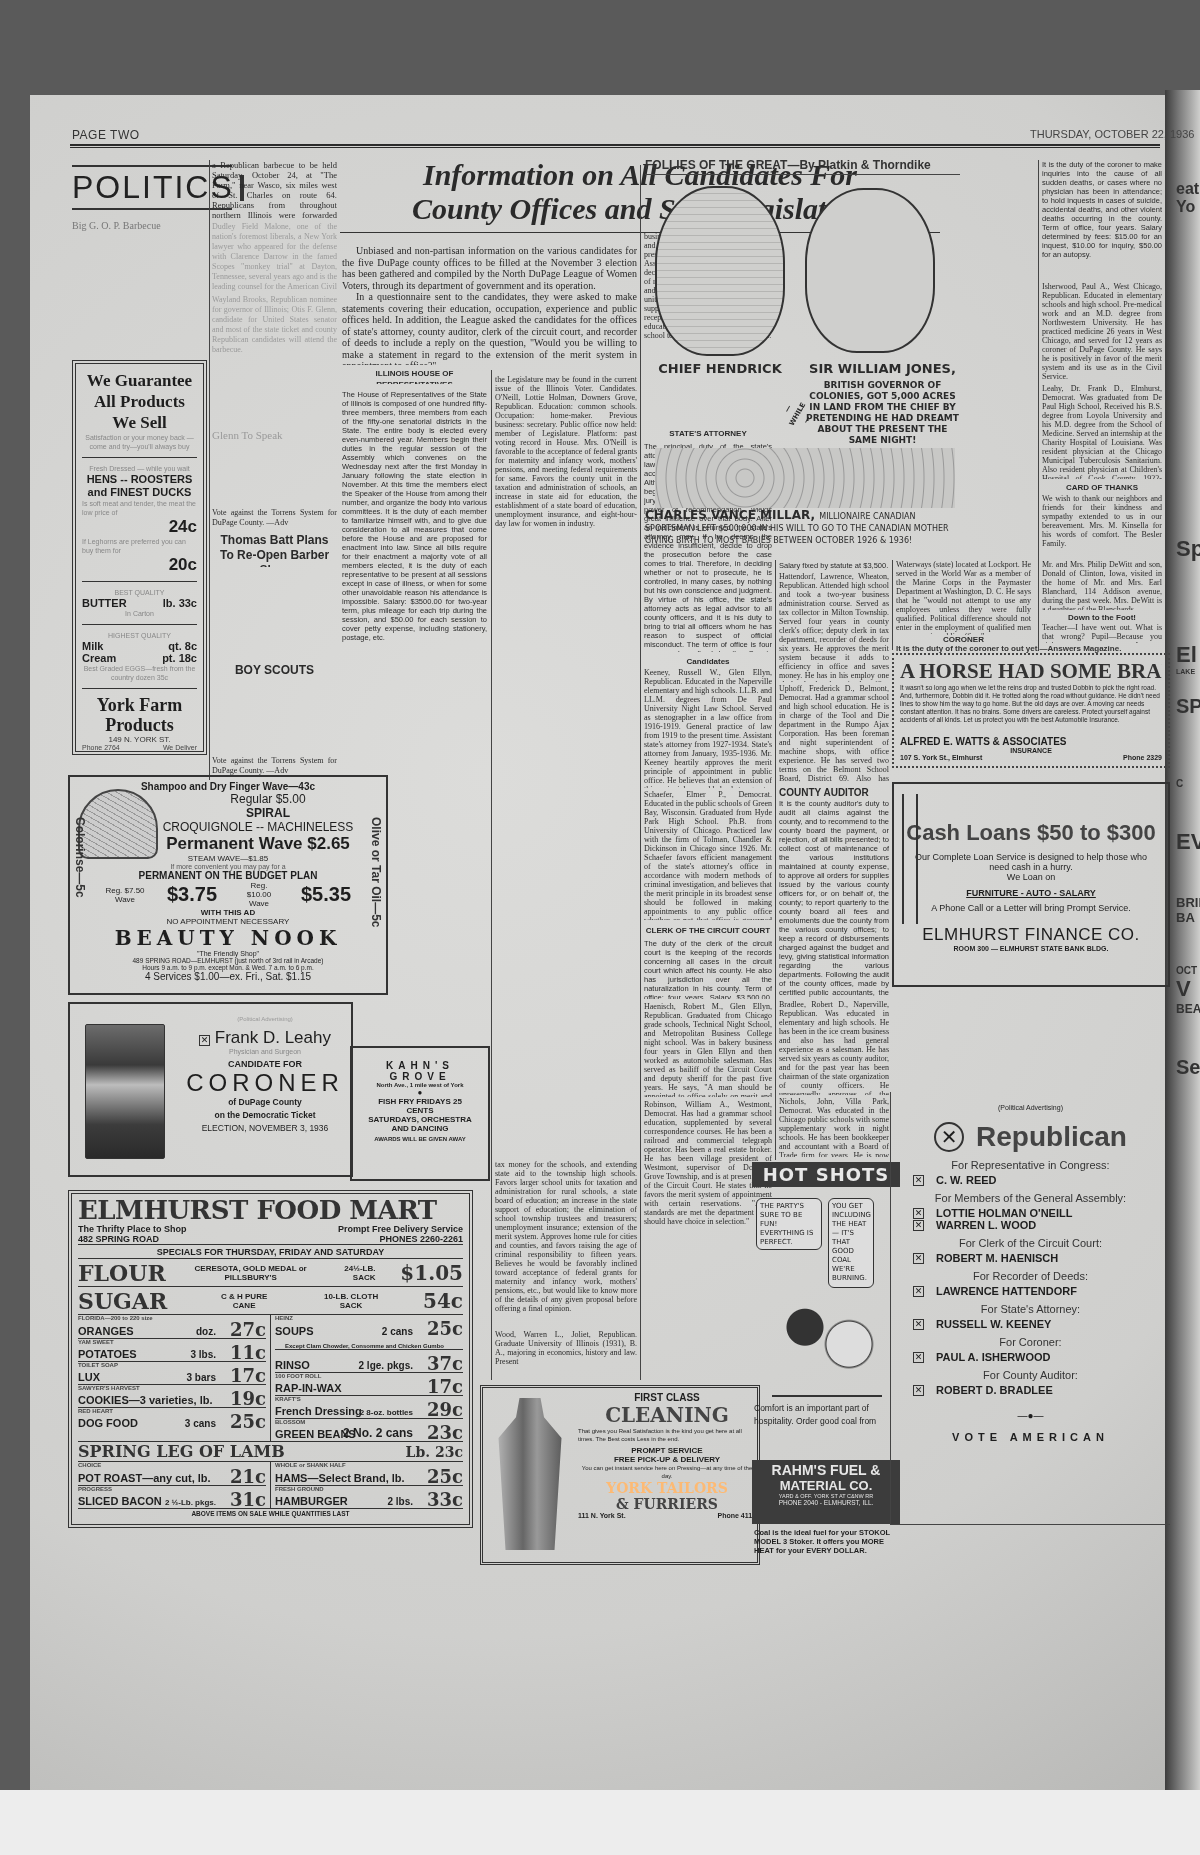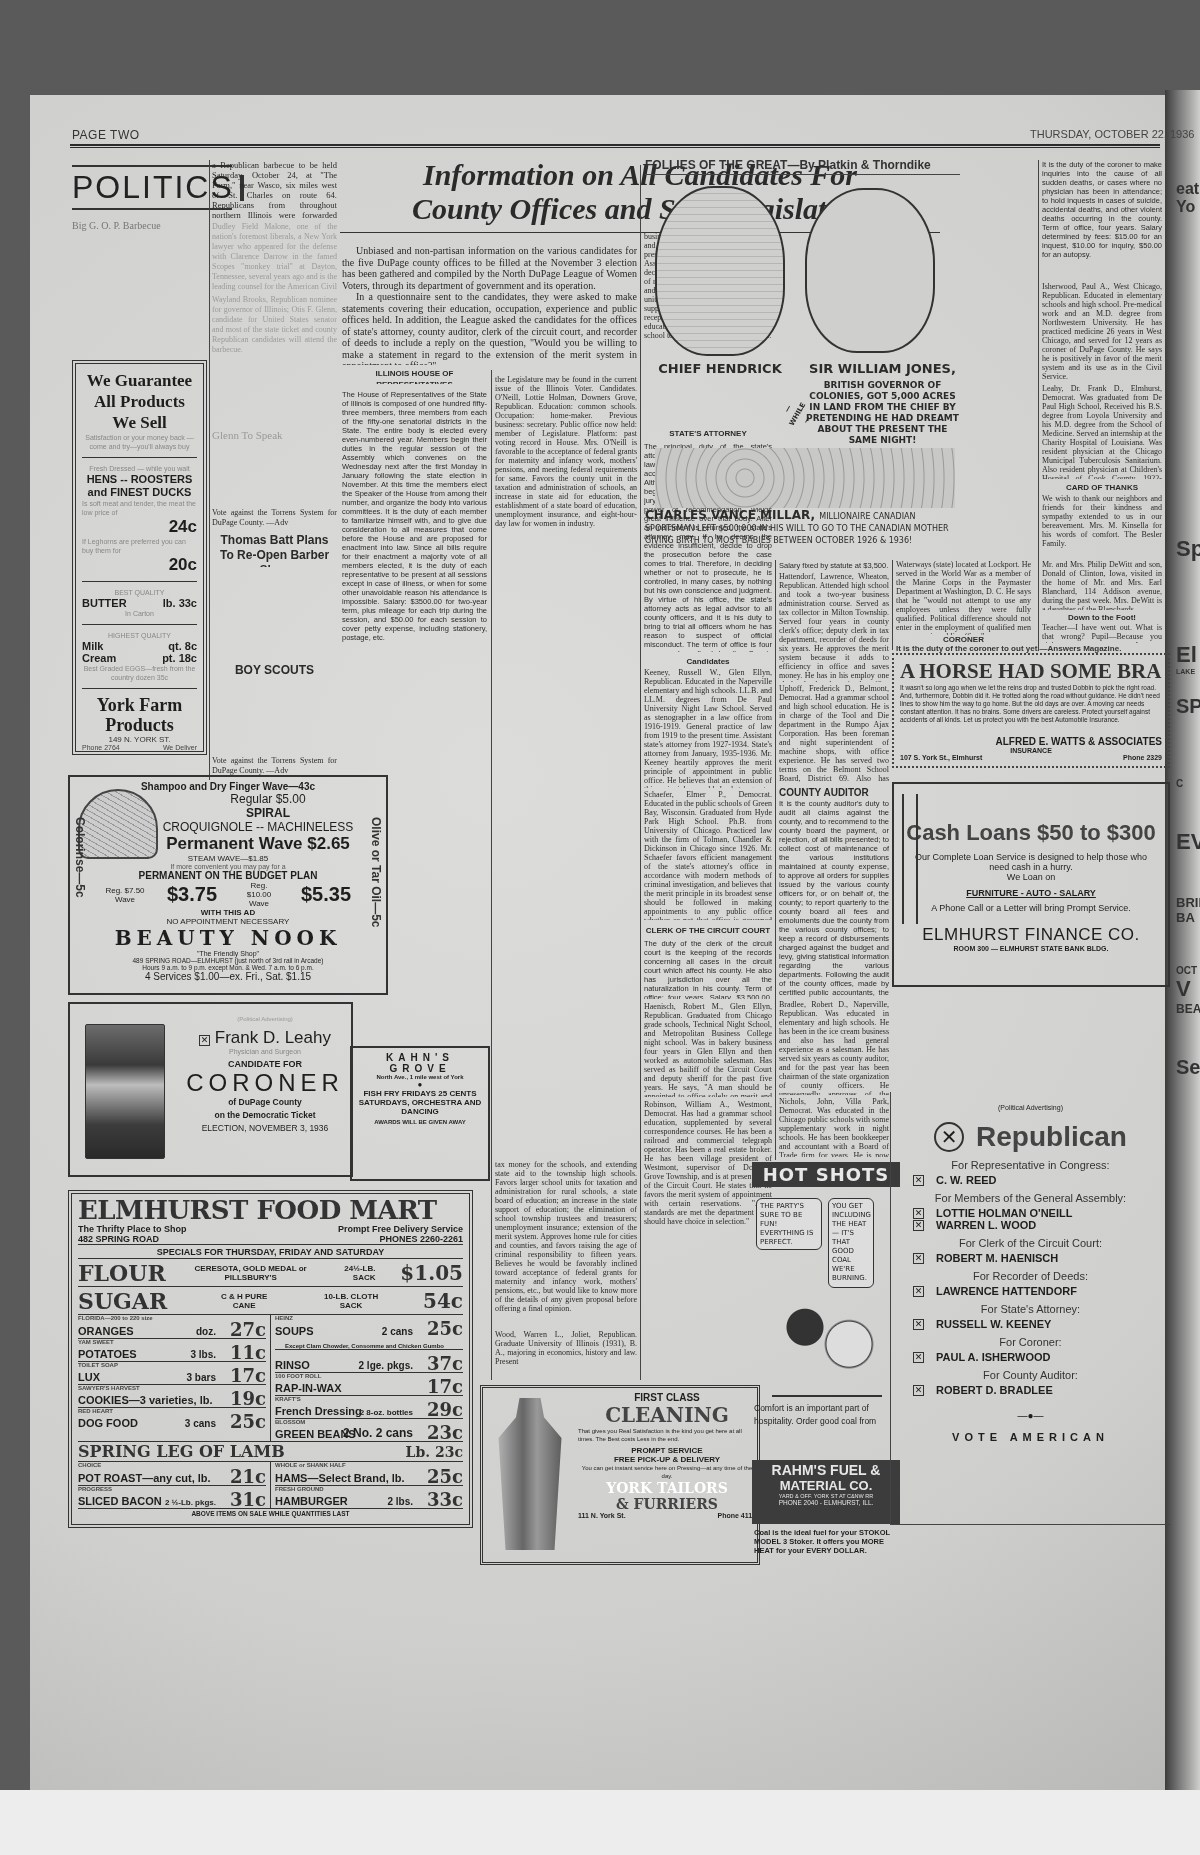--- a/index.html
+++ b/index.html
@@ -22,21 +22,21 @@
 .ad-guar .big{font-family:"Liberation Serif",serif;font-size:17px;line-height:21px;font-weight:bold}
 .ad-guar .small{font-size:7px;color:#888;line-height:9px}
 .ad-guar .mid{font-size:11px;font-weight:bold;line-height:13px}
 .ad-guar .price{font-size:17px;font-weight:bold;text-align:right}
 .ad-guar .sep{border-top:1.5px solid #333;margin:6px 0}
 .ad-guar .row{display:flex;justify-content:space-between;font-size:11px;font-weight:bold}
 .ad-guar .york{font-family:"Liberation Serif",serif;font-size:18px;font-weight:bold;line-height:20px}
 .beauty{left:68px;top:775px;width:320px;height:220px;border:2px solid #333;padding:4px 24px;text-align:center;font-family:"Liberation Sans",sans-serif}
 .beauty .lady{position:absolute;left:8px;top:12px;width:80px;height:70px;border-radius:40px 40px 10px 10px;border:2px solid #444;background:repeating-linear-gradient(30deg,#ccc 0,#ccc 4px,#999 4px,#999 5px)}
 .beauty .side{position:absolute;top:40px;writing-mode:vertical-rl;font-size:12px;font-weight:bold;color:#333}
-.kahn{left:350px;top:1046px;width:140px;height:135px;border:2px solid #333;text-align:center;font-family:"Liberation Sans",sans-serif;padding:4px}
+.kahn{left:350px;top:1046px;width:140px;height:135px;border:2px solid #333;text-align:center;font-family:"Liberation Sans",sans-serif;padding:12px}
 .leahy{left:68px;top:1002px;width:285px;height:175px;border:2px solid #333}
 .leahy .photo{position:absolute;left:15px;top:20px;width:80px;height:135px;background:linear-gradient(180deg,#6c6c6c 0%,#3a3a3a 30%,#bdbdbd 45%,#3c3c3c 75%,#2a2a2a 100%);border:1px solid #333;border-radius:2px}
 .leahy .txt{position:absolute;left:110px;top:12px;width:170px;text-align:center;font-family:"Liberation Sans",sans-serif}
 .mart{left:68px;top:1190px;width:405px;height:338px;border:4px double #333;font-family:"Liberation Sans",sans-serif;padding:2px 6px}
 .mart .title{font-family:"DejaVu Serif",serif;font-weight:bold;font-size:26px;letter-spacing:-.5px;color:#333;line-height:28px}
 .mart .line{border-top:1.5px solid #333;display:flex;align-items:center;justify-content:space-between;font-weight:bold}
 .mart .heavy{font-family:"DejaVu Serif",serif;font-weight:bold;color:#333}
 .mart .grid{display:flex}
 .mart .half{flex:1;border-right:1.5px solid #333;padding-right:4px}
 .mart .half:last-child{border-right:none;padding-left:4px;padding-right:0}
@@ -388,21 +388,21 @@
 
 <div class="abs clean">
   <div class="fig"></div>
   <div class="txt">
     <div style="font-size:10px;font-weight:bold">FIRST CLASS</div>
     <div style="font-family:'DejaVu Serif',serif;font-size:20px;font-weight:bold;color:#444">CLEANING</div>
     <div style="font-size:6px;text-align:left;line-height:8px">That gives you Real Satisfaction is the kind you get here at all times. The Best costs Less in the end.</div>
     <div style="font-size:8px;font-weight:bold;margin-top:3px">PROMPT SERVICE</div>
     <div style="font-size:8px;font-weight:bold">FREE PICK-UP &amp; DELIVERY</div>
     <div style="font-size:6px;line-height:8px">You can get instant service here on Pressing—at any time of the day.</div>
-    <div style="font-family:'DejaVu Serif',serif;font-size:14px;font-weight:bold;color:#ffffff;line-height:16px">YORK TAILORS</div>
+    <div style="font-family:'DejaVu Serif',serif;font-size:14px;font-weight:bold;color:#fdba74;line-height:16px">YORK TAILORS</div>
     <div style="font-family:'DejaVu Serif',serif;font-size:14px;font-weight:bold;color:#444;line-height:16px">&amp; FURRIERS</div>
     <div style="display:flex;justify-content:space-between;font-size:7px;font-weight:bold">
         <span>111 N. York St.</span>
         <span>Phone 4113</span>
       </div>
   </div>
 </div>
 
 <div class="col" style="left:644px;top:1240px;width:0"></div>
 
@@ -417,21 +417,21 @@
     <div style="font-size:13px;font-weight:bold;line-height:15px">MATERIAL CO.</div>
     <div style="font-size:5.5px">YARD &amp; OFF. YORK ST AT C&amp;NW RR</div>
     <div style="font-size:6.5px">PHONE 2040 - ELMHURST, ILL.</div>
   </div>
   <div style="position:absolute;top:366px;left:2px;width:144px;font-size:7.5px;font-weight:bold;line-height:9px">Coal is the ideal fuel for your STOKOL MODEL 3 Stoker. It offers you MORE HEAT for your EVERY DOLLAR.</div>
 </div>
 
 <div class="abs horse">
   <div style="font-family:'Liberation Serif',serif;font-size:21px;font-weight:bold;color:#333;white-space:nowrap;overflow:hidden">A HORSE HAD SOME BRAINS</div>
   <div style="font-size:6.5px;line-height:8px;height:52px;overflow:hidden">It wasn't so long ago when we let the reins drop and trusted Dobbin to pick the right road. And, furthermore, Dobbin did it. He trotted along the road without guidance. He didn't need lines to show him the way to go home. But the old days are over. A moving car needs constant attention. It has no brains. Some drivers are careless. Protect yourself against accidents of all kinds. Let us protect you with the best Automobile Insurance.</div>
-  <div style="font-size:10px;font-weight:bold;text-align:right">ALFRED E. WATTS &amp; ASSOCIATES</div>
+  <div style="font-size:10px;font-weight:bold;text-align:left">ALFRED E. WATTS &amp; ASSOCIATES</div>
   <div style="font-size:7px;font-weight:bold;text-align:center">INSURANCE</div>
   <div style="display:flex;justify-content:space-between;font-size:7px;font-weight:bold">
       <span>107 S. York St., Elmhurst</span>
       <span>Phone 2329</span>
     </div>
 </div>
 
 <div class="abs loan">
   <div style="position:absolute;left:8px;top:10px;width:16px;height:130px;border-left:2px solid #333;border-right:2px solid #333"></div>
   <div style="font-size:22px;font-weight:bold;color:#444;margin-top:36px;white-space:nowrap">Cash Loans $50 to $300</div>

